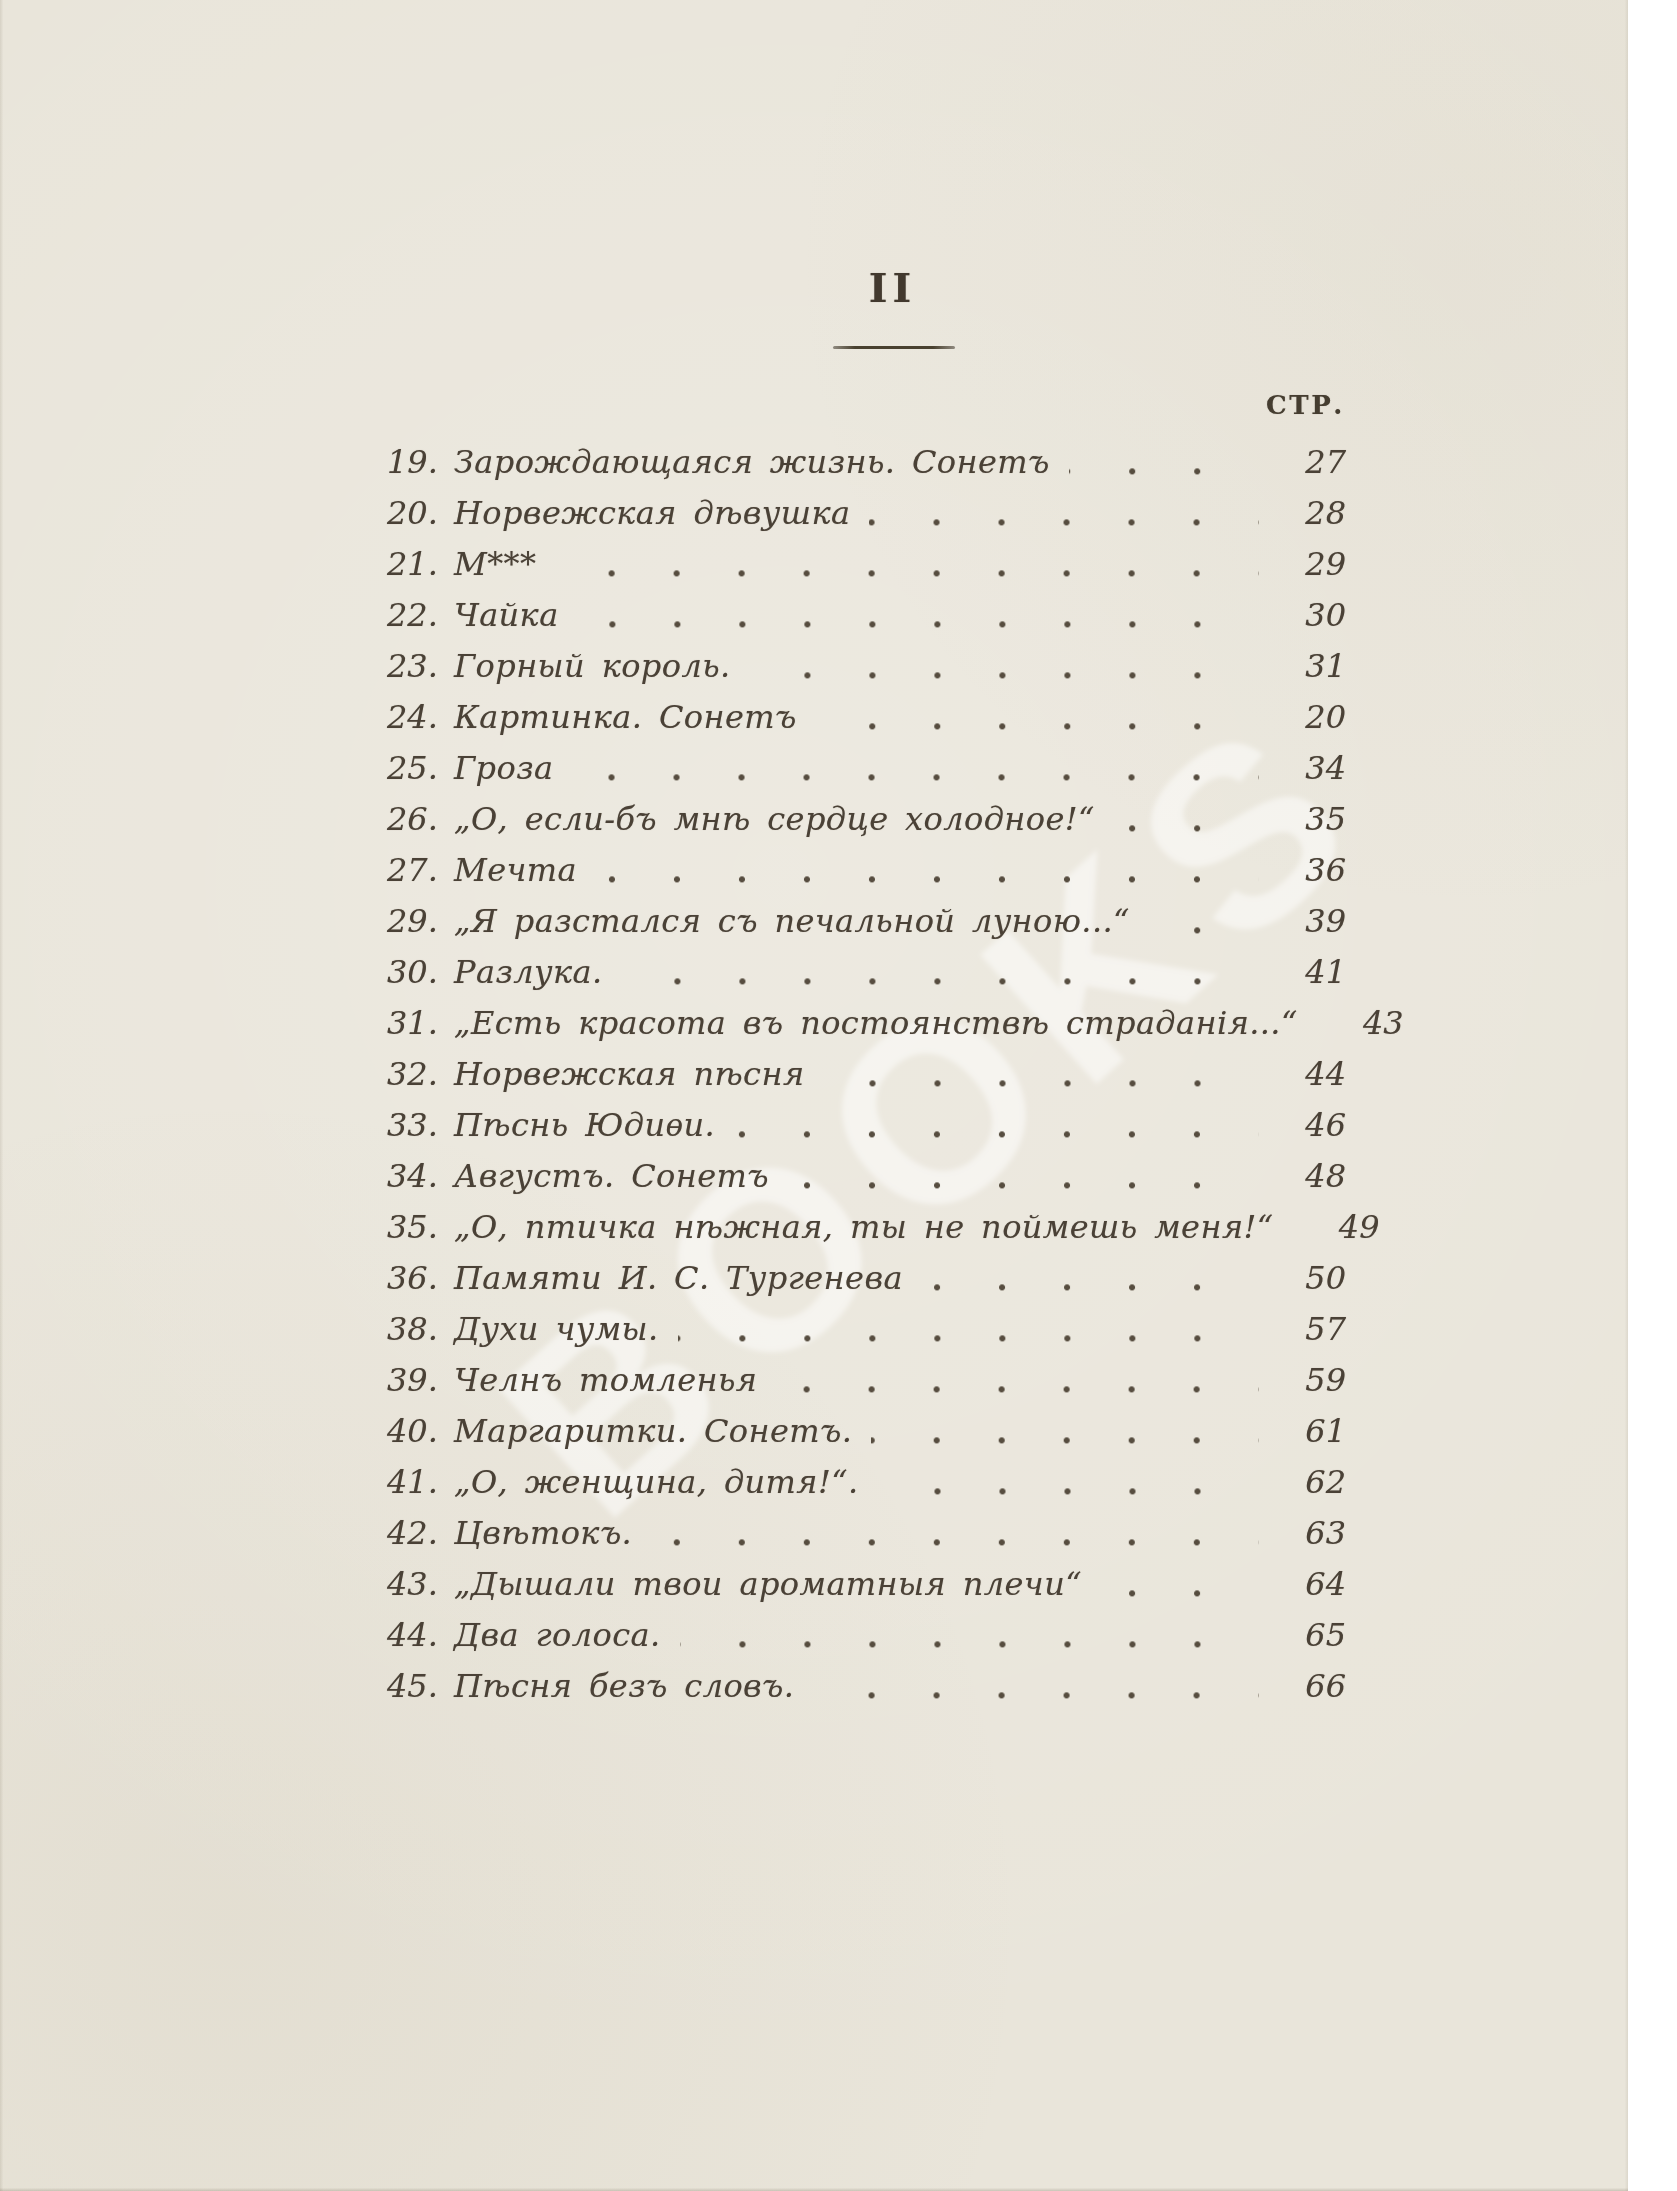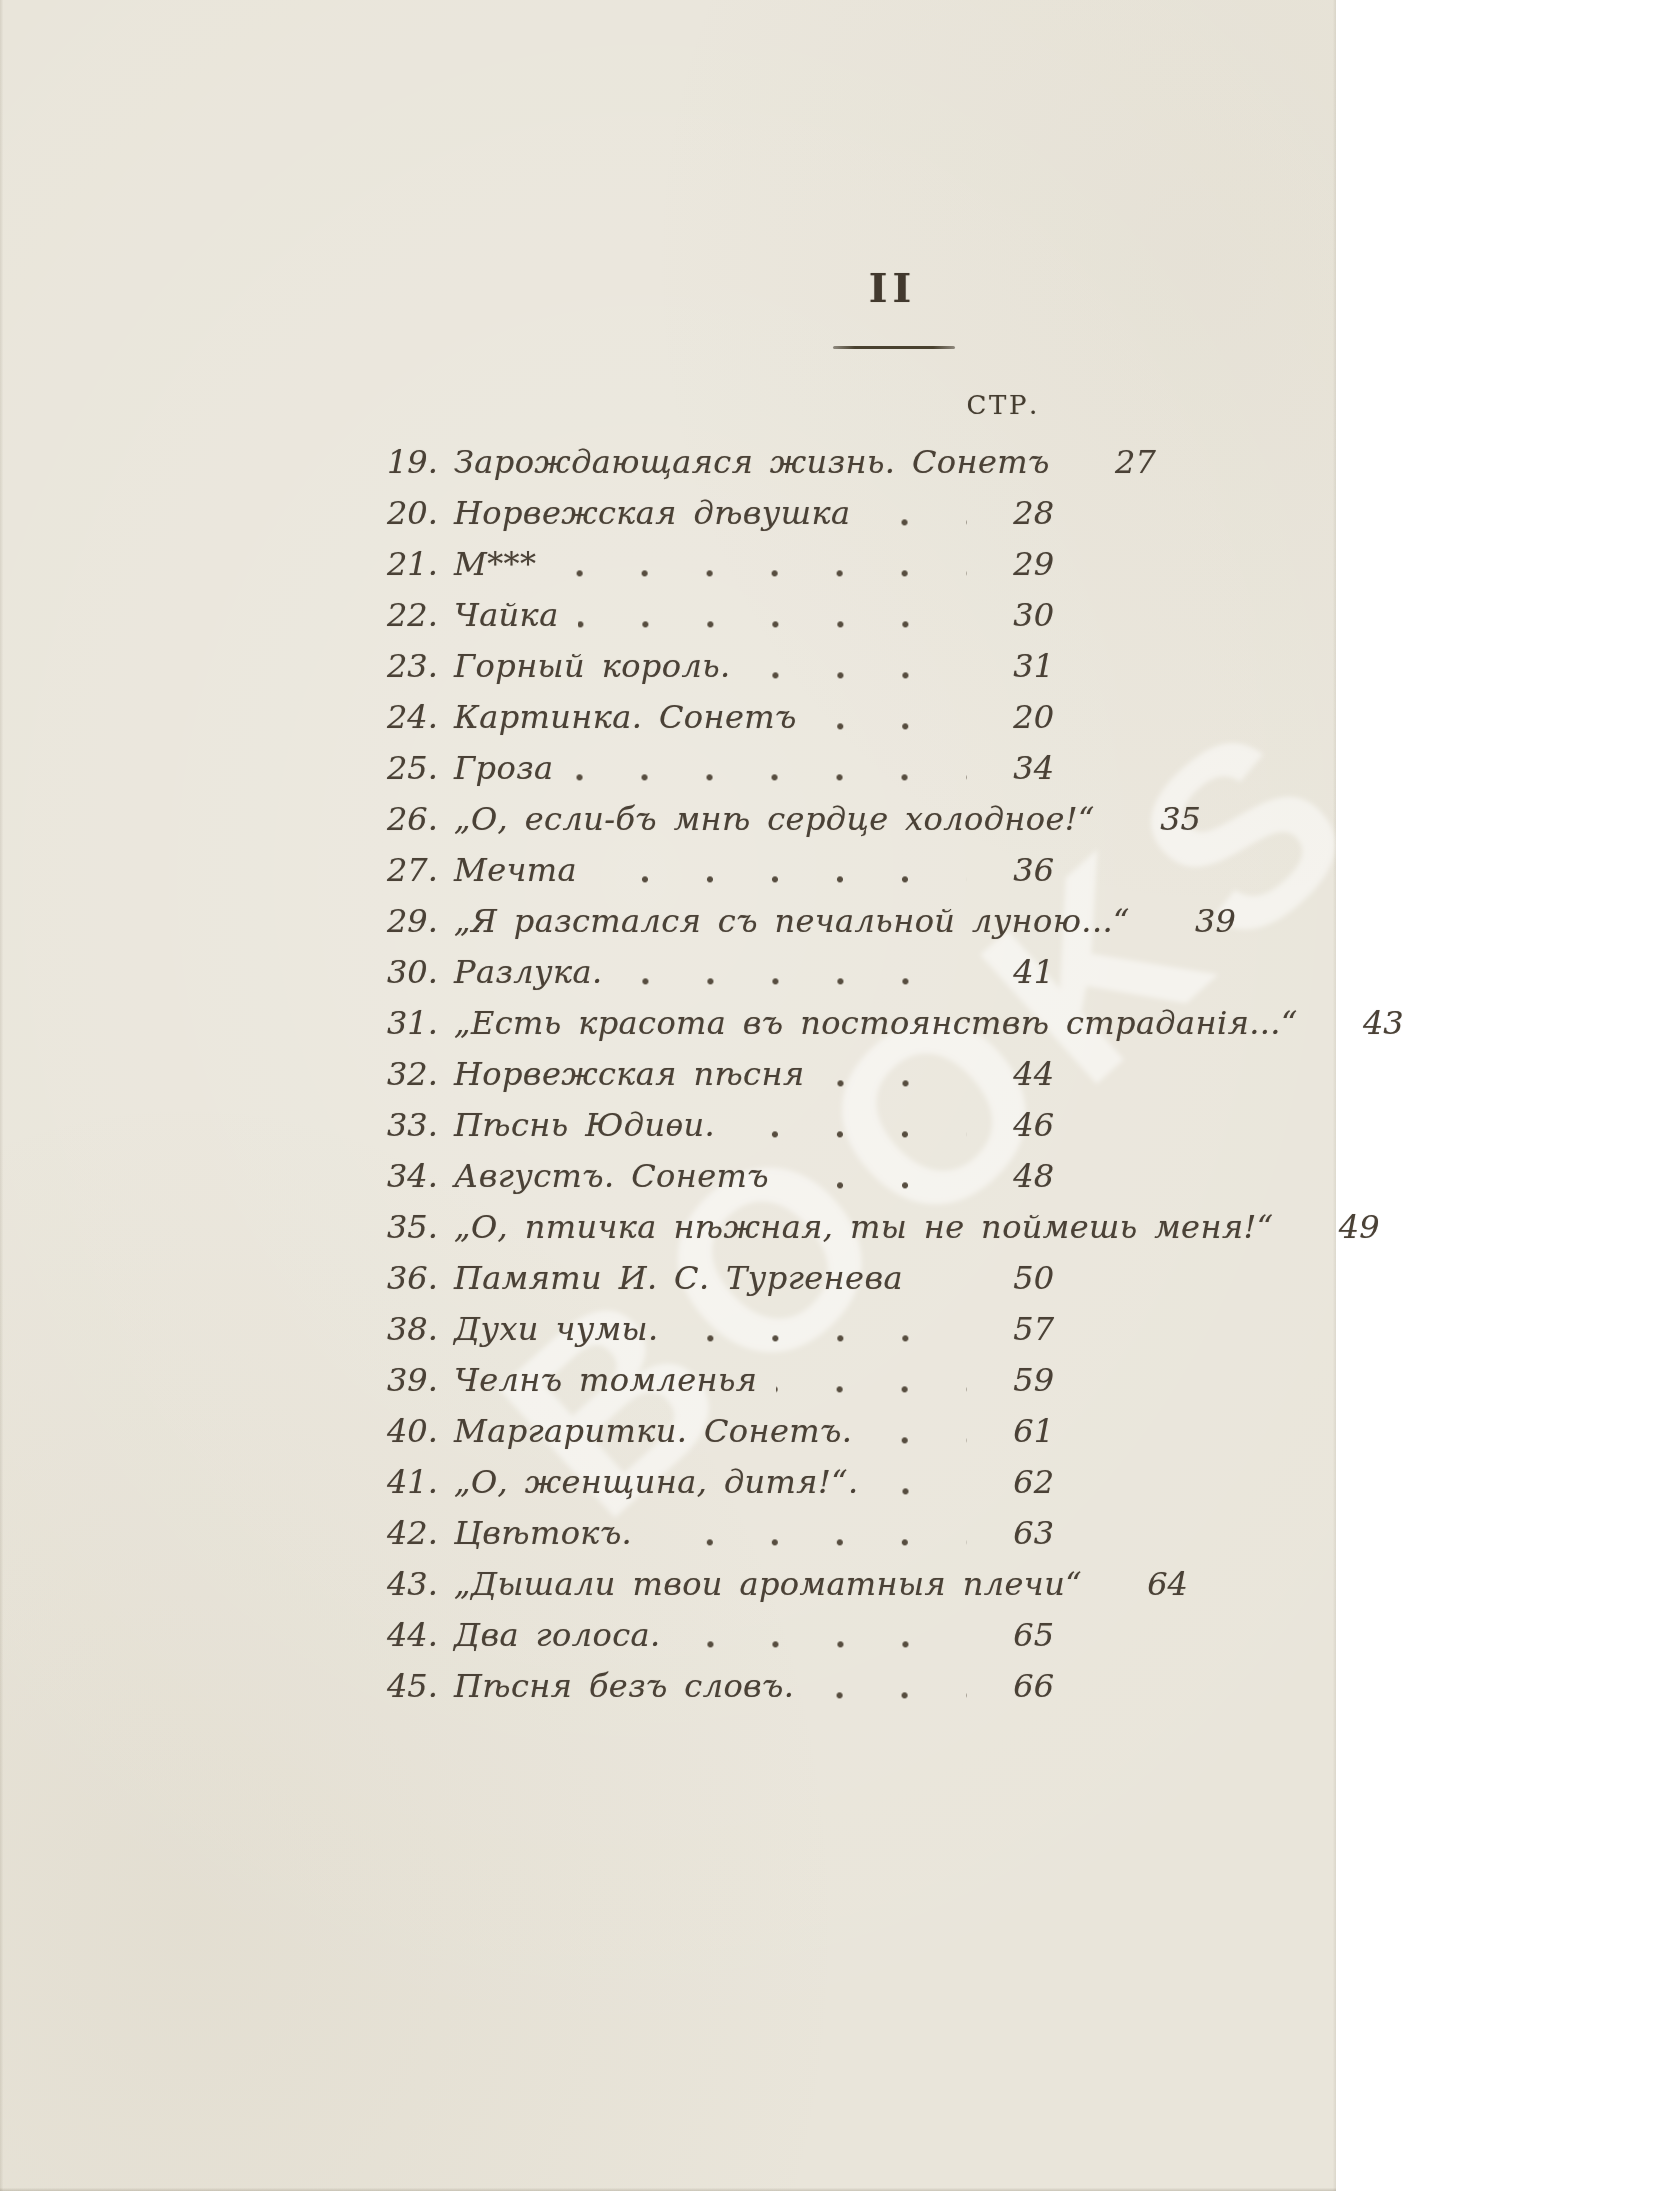--- a/index.html
+++ b/index.html
@@ -6,21 +6,21 @@
     margin: 0;
     padding: 0;
     width: 1677px;
     height: 2192px;
     overflow: hidden;
     font-family: "DejaVu Serif", serif;
   }
 
   .page {
     position: relative;
-    width: 1336px;
+    width: 1628px;
     height: 2192px;
     background:
       radial-gradient(ellipse 120% 90% at 48% 40%, rgba(255,255,255,0.18), rgba(255,255,255,0) 62%),
       radial-gradient(ellipse 90% 70% at 14% 88%, rgba(150,135,100,0.07), rgba(150,135,100,0) 55%),
       radial-gradient(ellipse 70% 50% at 90% 12%, rgba(160,148,118,0.06), rgba(160,148,118,0) 60%),
       radial-gradient(ellipse 140% 120% at 50% 50%, rgba(0,0,0,0) 55%, rgba(118,104,80,0.10) 88%, rgba(108,94,70,0.16) 100%),
       linear-gradient(to top, rgba(100,88,66,0.30) 0px, rgba(100,88,66,0) 4.3px),
       linear-gradient(to right, rgba(100,88,66,0.14) 0px, rgba(100,88,66,0) 3.4px),
       linear-gradient(to left, rgba(100,88,66,0.10) 0px, rgba(100,88,66,0) 3.4px),
       #e9e5da;
@@ -68,23 +68,23 @@
     width: 122px;
     height: 2.6px;
     background: linear-gradient(to right, rgba(70,62,50,0.55), #49412f 18%, #49412f 82%, rgba(70,62,50,0.55));
     border-radius: 1.7px;
     z-index: 2;
   }
 
   .col-head {
     position: absolute;
     top: 390px;
-    right: 296px;
+    right: 283px;
     font-size: 26px;
-    font-weight: 400;
+    font-weight: 700;
     letter-spacing: 2.6px;
     color: #453d30;
     z-index: 2;
     text-shadow: 0 0 0.9px rgba(66,57,46,0.4);
   }
 
   .toc {
     position: absolute;
     top: 436px;
     left: 387px;

